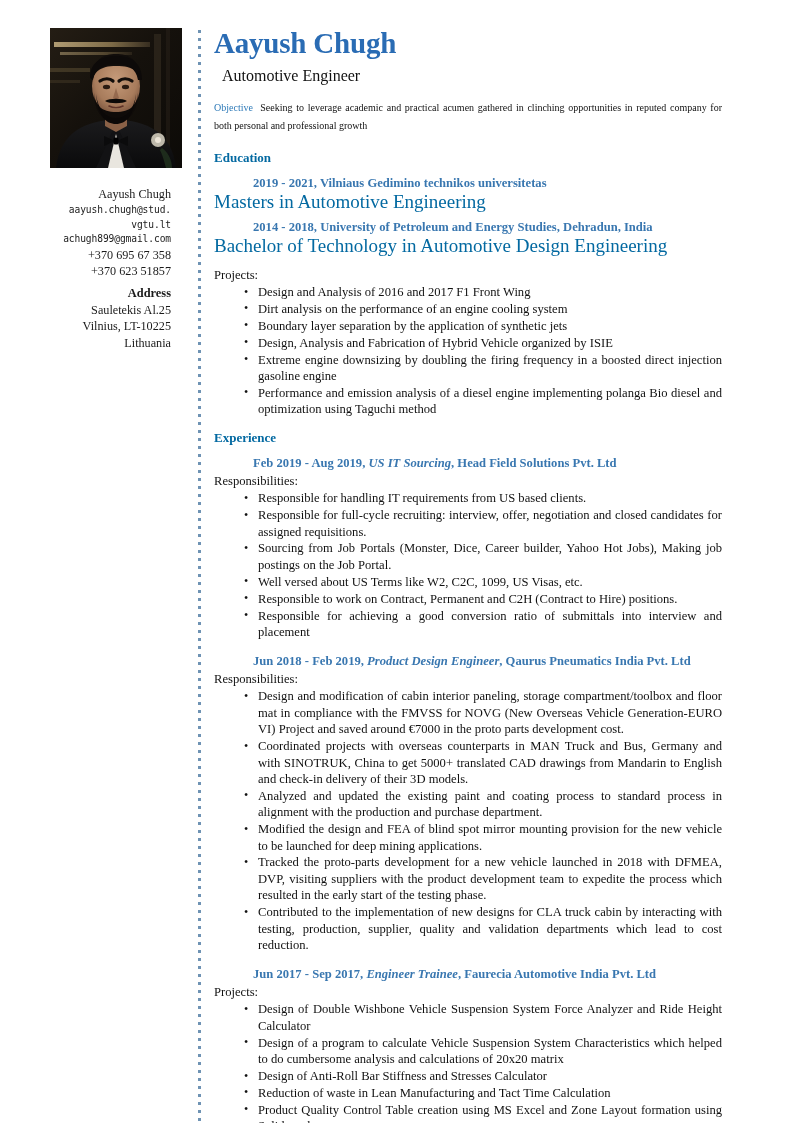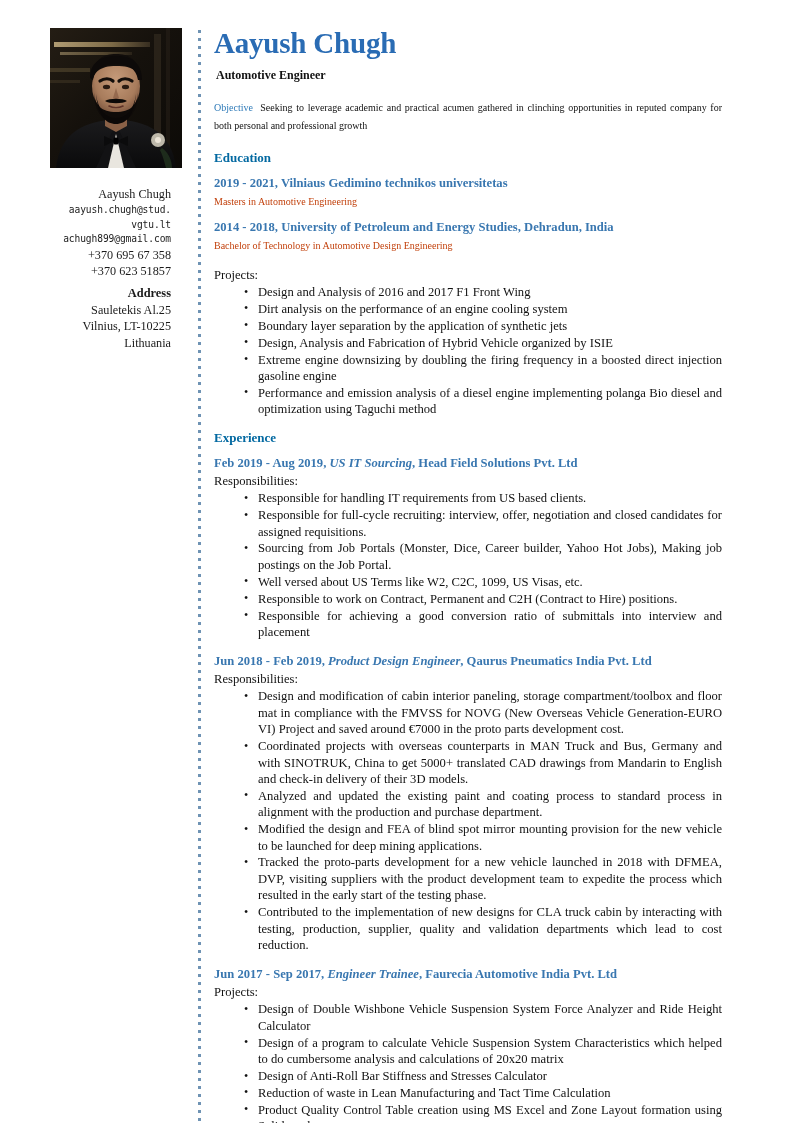--- a/index.html
+++ b/index.html
@@ -100,24 +100,24 @@
 
   .name {
     font-size: 29px;
     font-weight: bold;
     color: #2a6cb4;
     letter-spacing: -0.2px;
     line-height: 34px;
     margin: 0 0 6px 0;
   }
   .subtitle {
-    font-size: 12px;
-    font-weight: bold;
+    font-size: 16px;
+    font-weight: normal;
     color: #111111;
-    margin: 0 0 14px 2px;
+    margin: 0 0 14px 8px;
     line-height: 19px;
   }
 
   .objective {
     font-size: 10px;
     line-height: 17.5px;
     text-align: justify;
     margin-bottom: 14px;
   }
   .objective .obj-label {
@@ -134,30 +134,31 @@
   }
 
   .entry { margin-bottom: 9px; }
 
   .entry-heading {
     font-size: 12.6px;
     font-weight: bold;
     color: #3977b0;
     line-height: 17px;
     margin-bottom: 1px;
+    margin-left: 39px;
   }
   .entry-heading .role {
     font-style: italic;
     font-weight: bold;
   }
 
   .entry-sub {
-    font-size: 10px;
+    font-size: 19px;
     line-height: 17px;
-    color: #c2410c;
+    color: #0369a1;
     margin-bottom: 1px;
   }
 
   .label-line {
     font-size: 12.6px;
     line-height: 17px;
     color: #111111;
     margin-bottom: 0px;
   }
 

